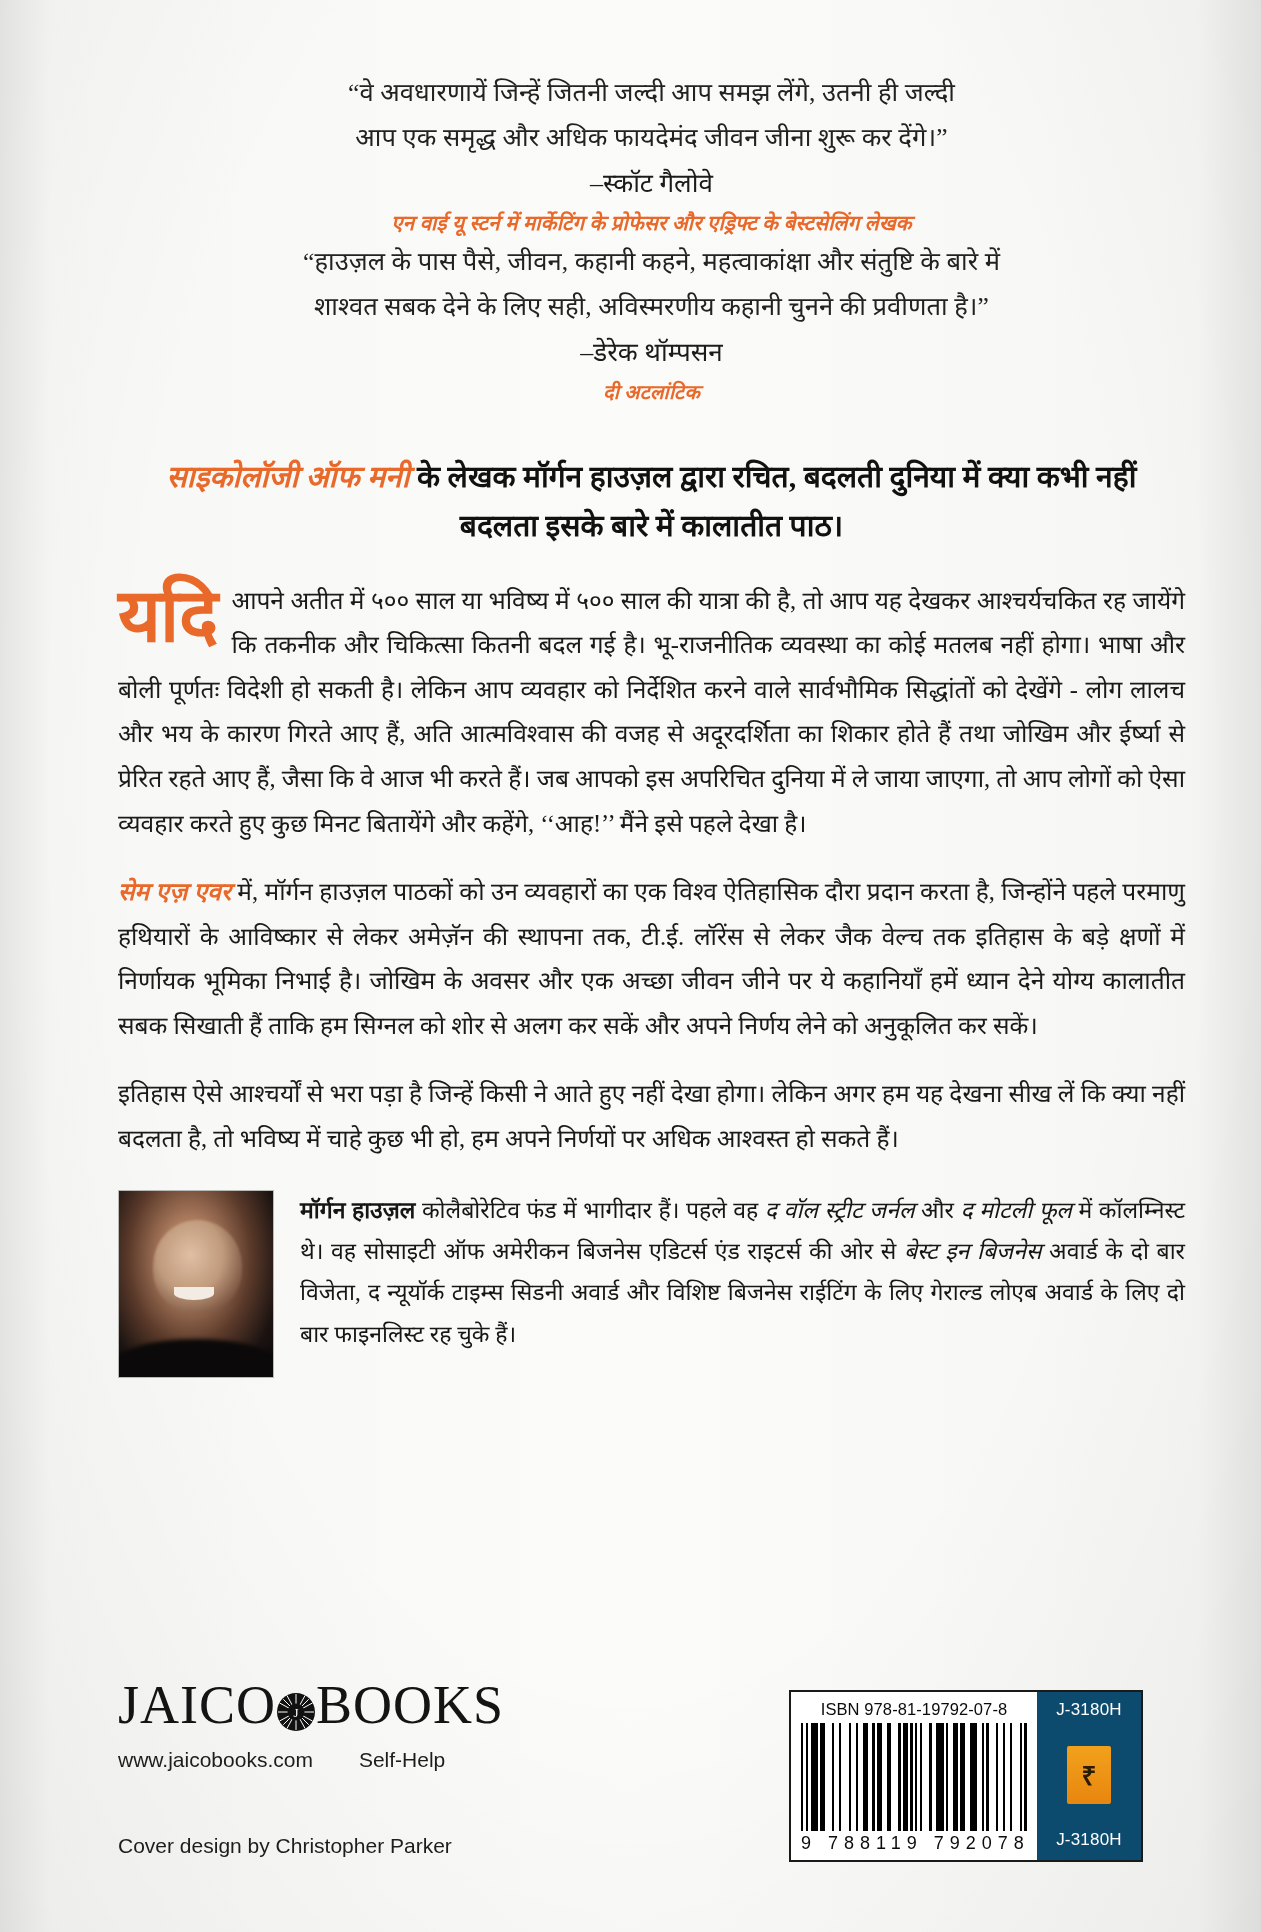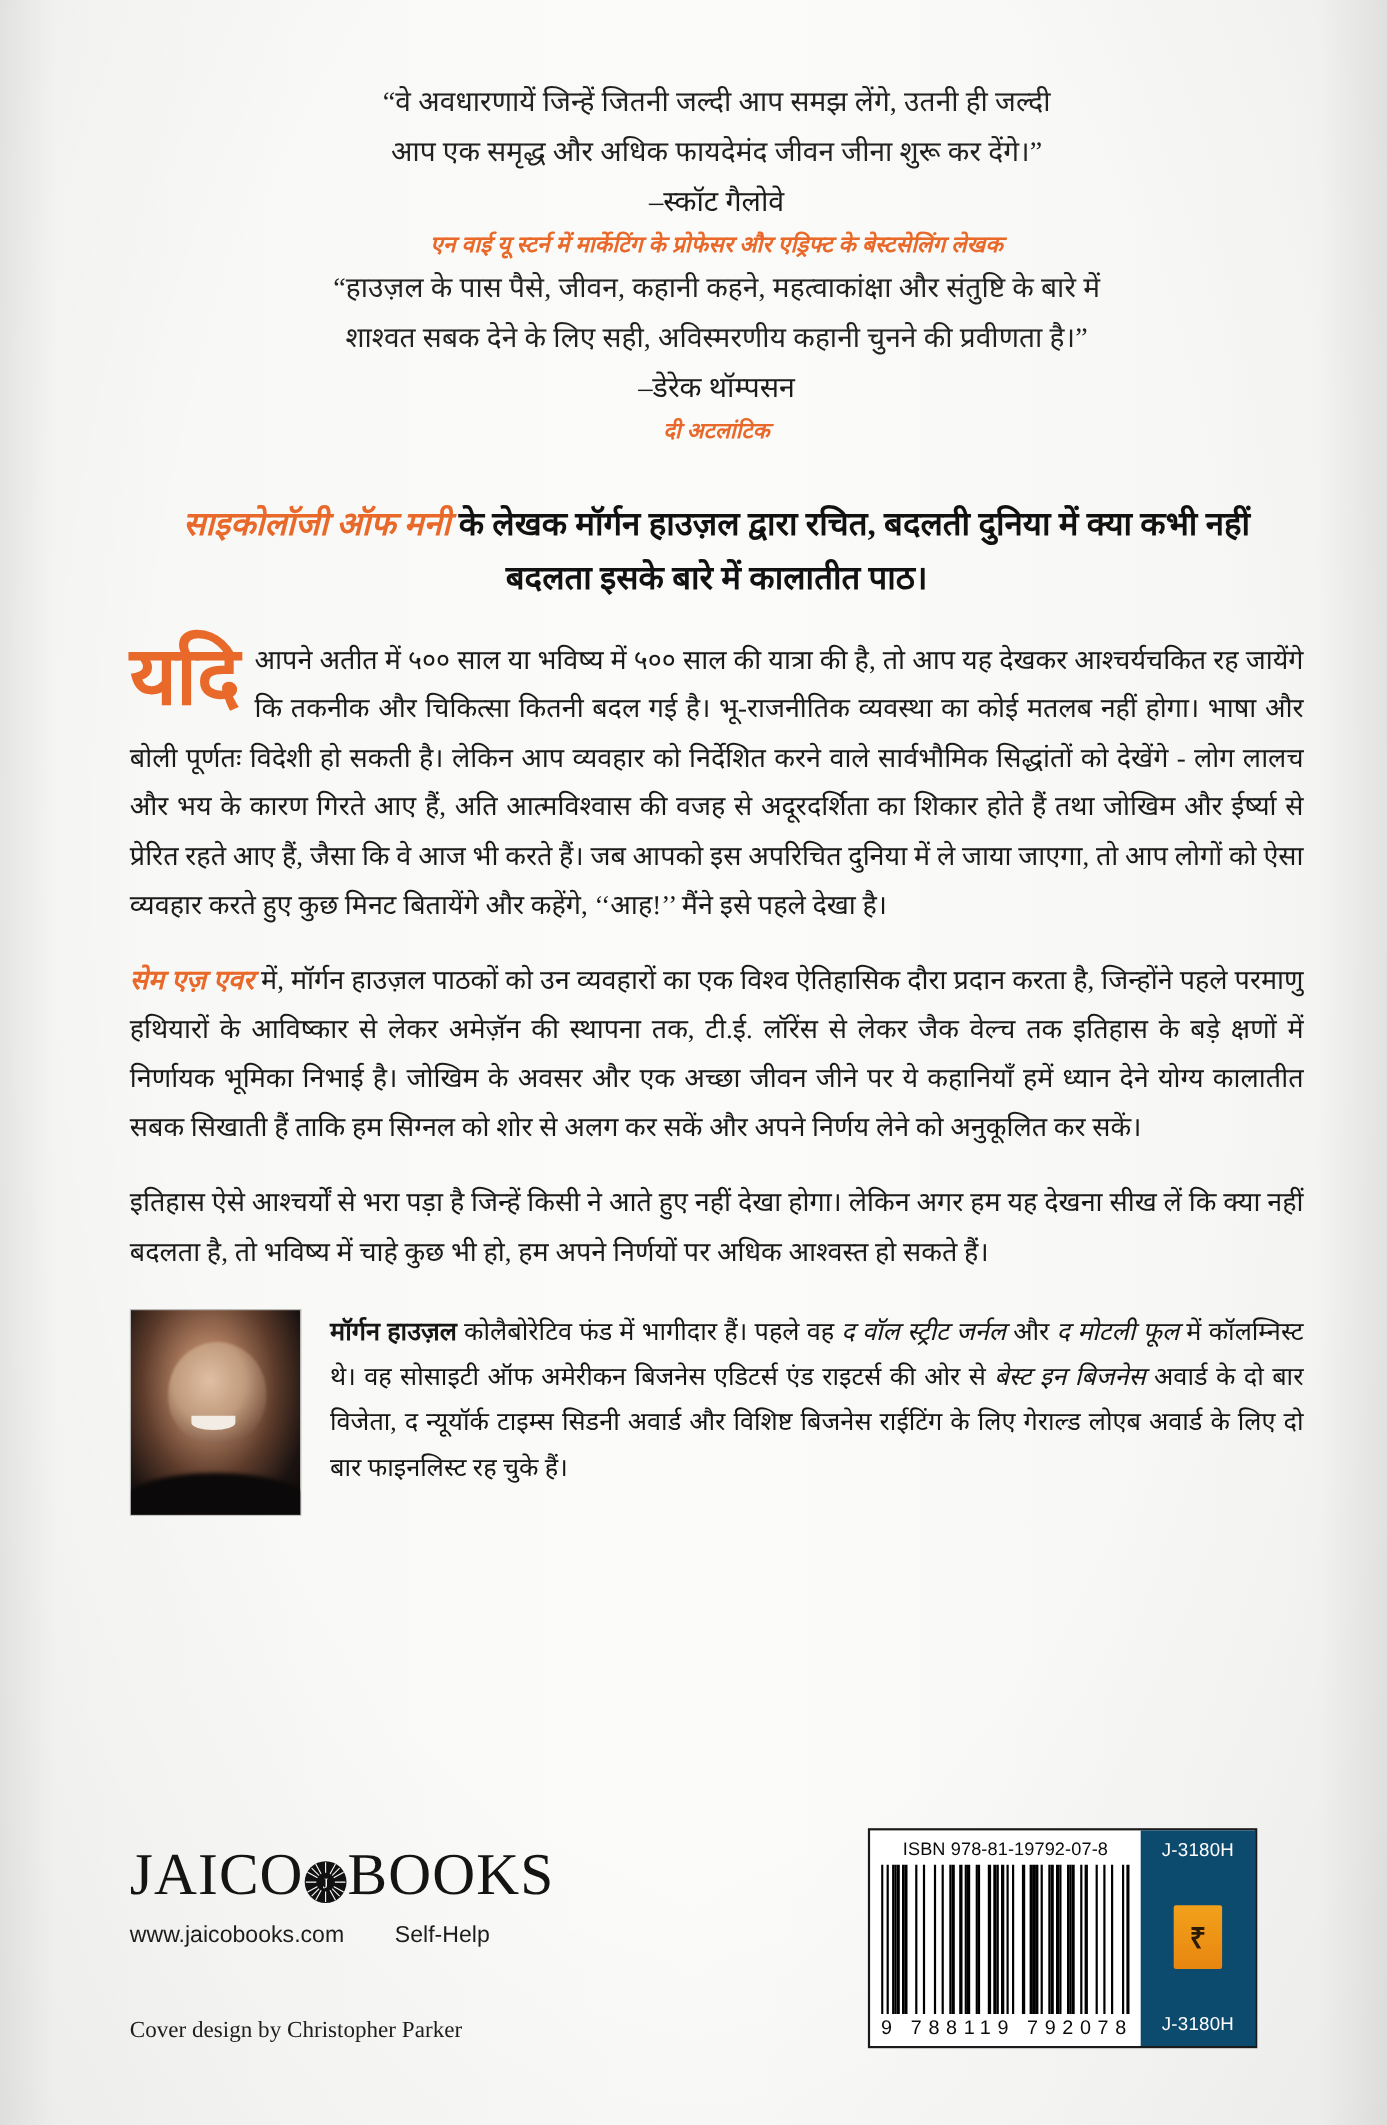--- a/index.html
+++ b/index.html
@@ -195,32 +195,32 @@
     margin-top: 16px;
     display: flex;
     gap: 46px;
     align-items: baseline;
     font-family: "Liberation Sans", sans-serif;
     font-size: 21px;
     color: #1d1d1d;
   }
   .cover-credit {
     margin-top: 62px;
-    font-family: Liberation Serif, serif;
+    font-family: Liberation Sans, sans-serif;
     font-size: 21px;
     color: #1d1d1d;
   }
 
   
   .barcode-area {
     display: flex;
     align-items: stretch;
     border: 2px solid #1a1a1a;
     background: #fff;
-    height: 200px;
+    height: 172px;
     box-sizing: border-box;
     margin-left: 40px;
   }
   .barcode-left {
     width: 246px;
     padding: 8px 10px 6px 10px;
     box-sizing: border-box;
     display: flex;
     flex-direction: column;
   }

